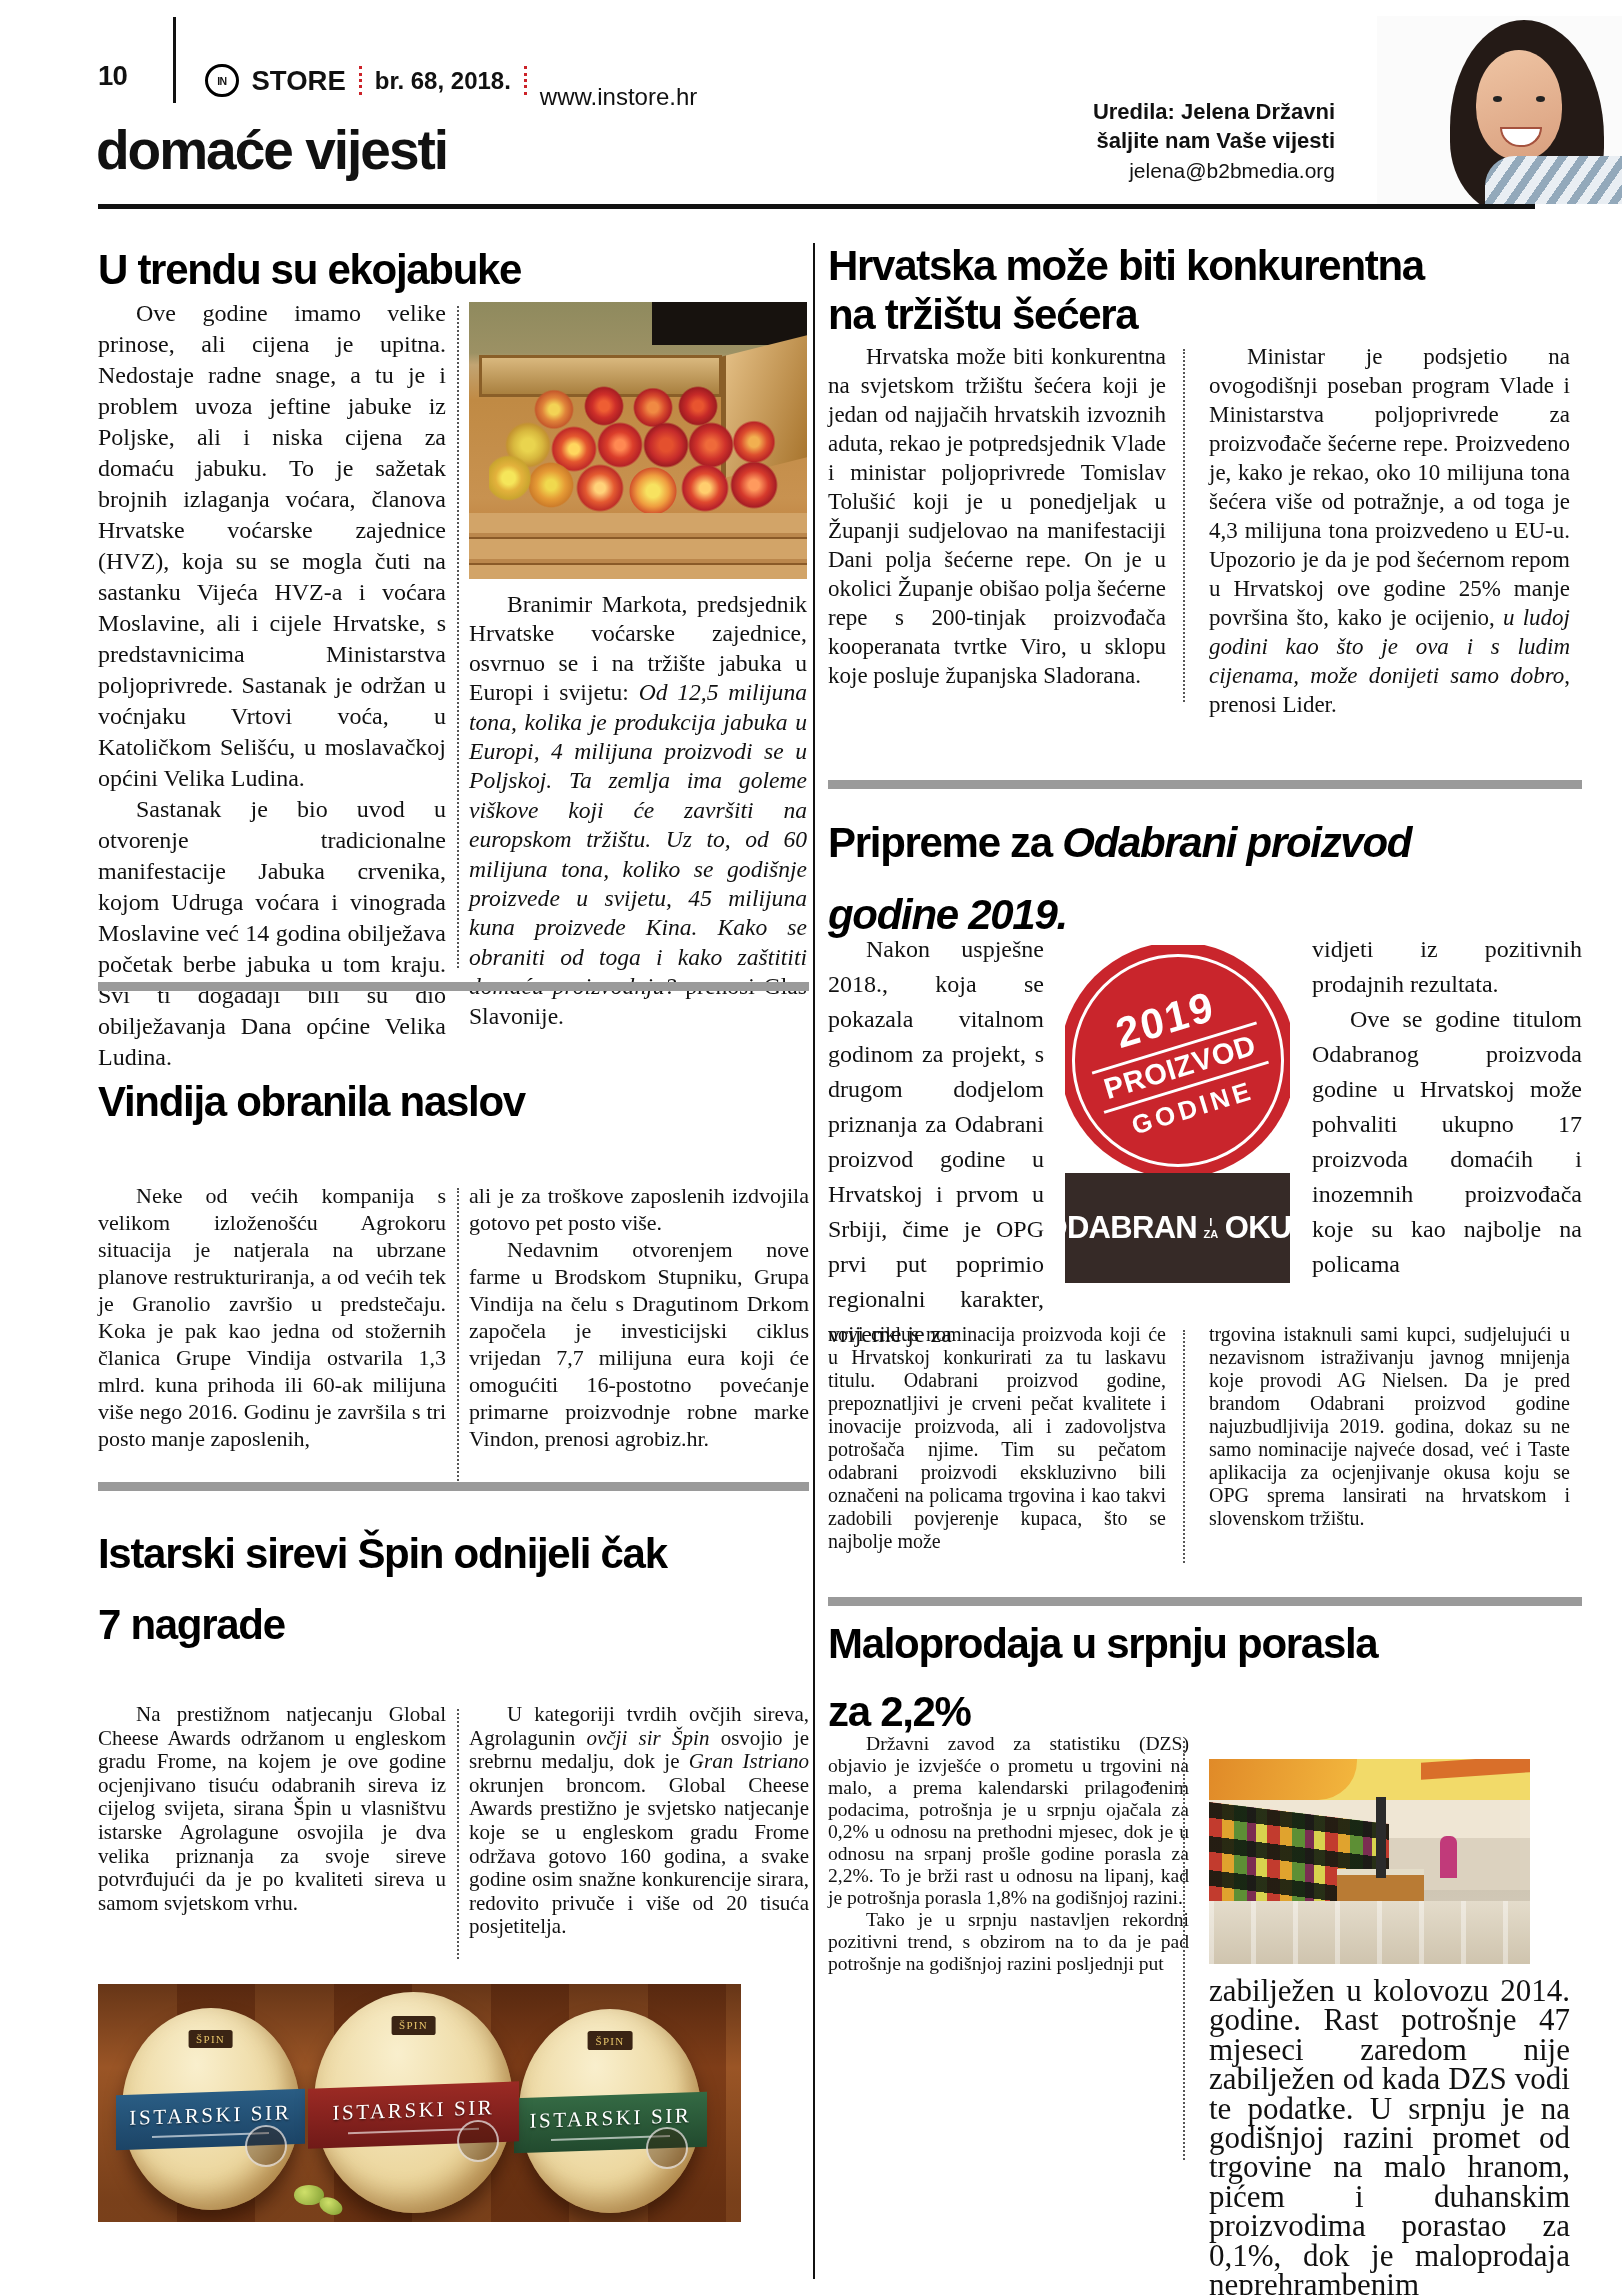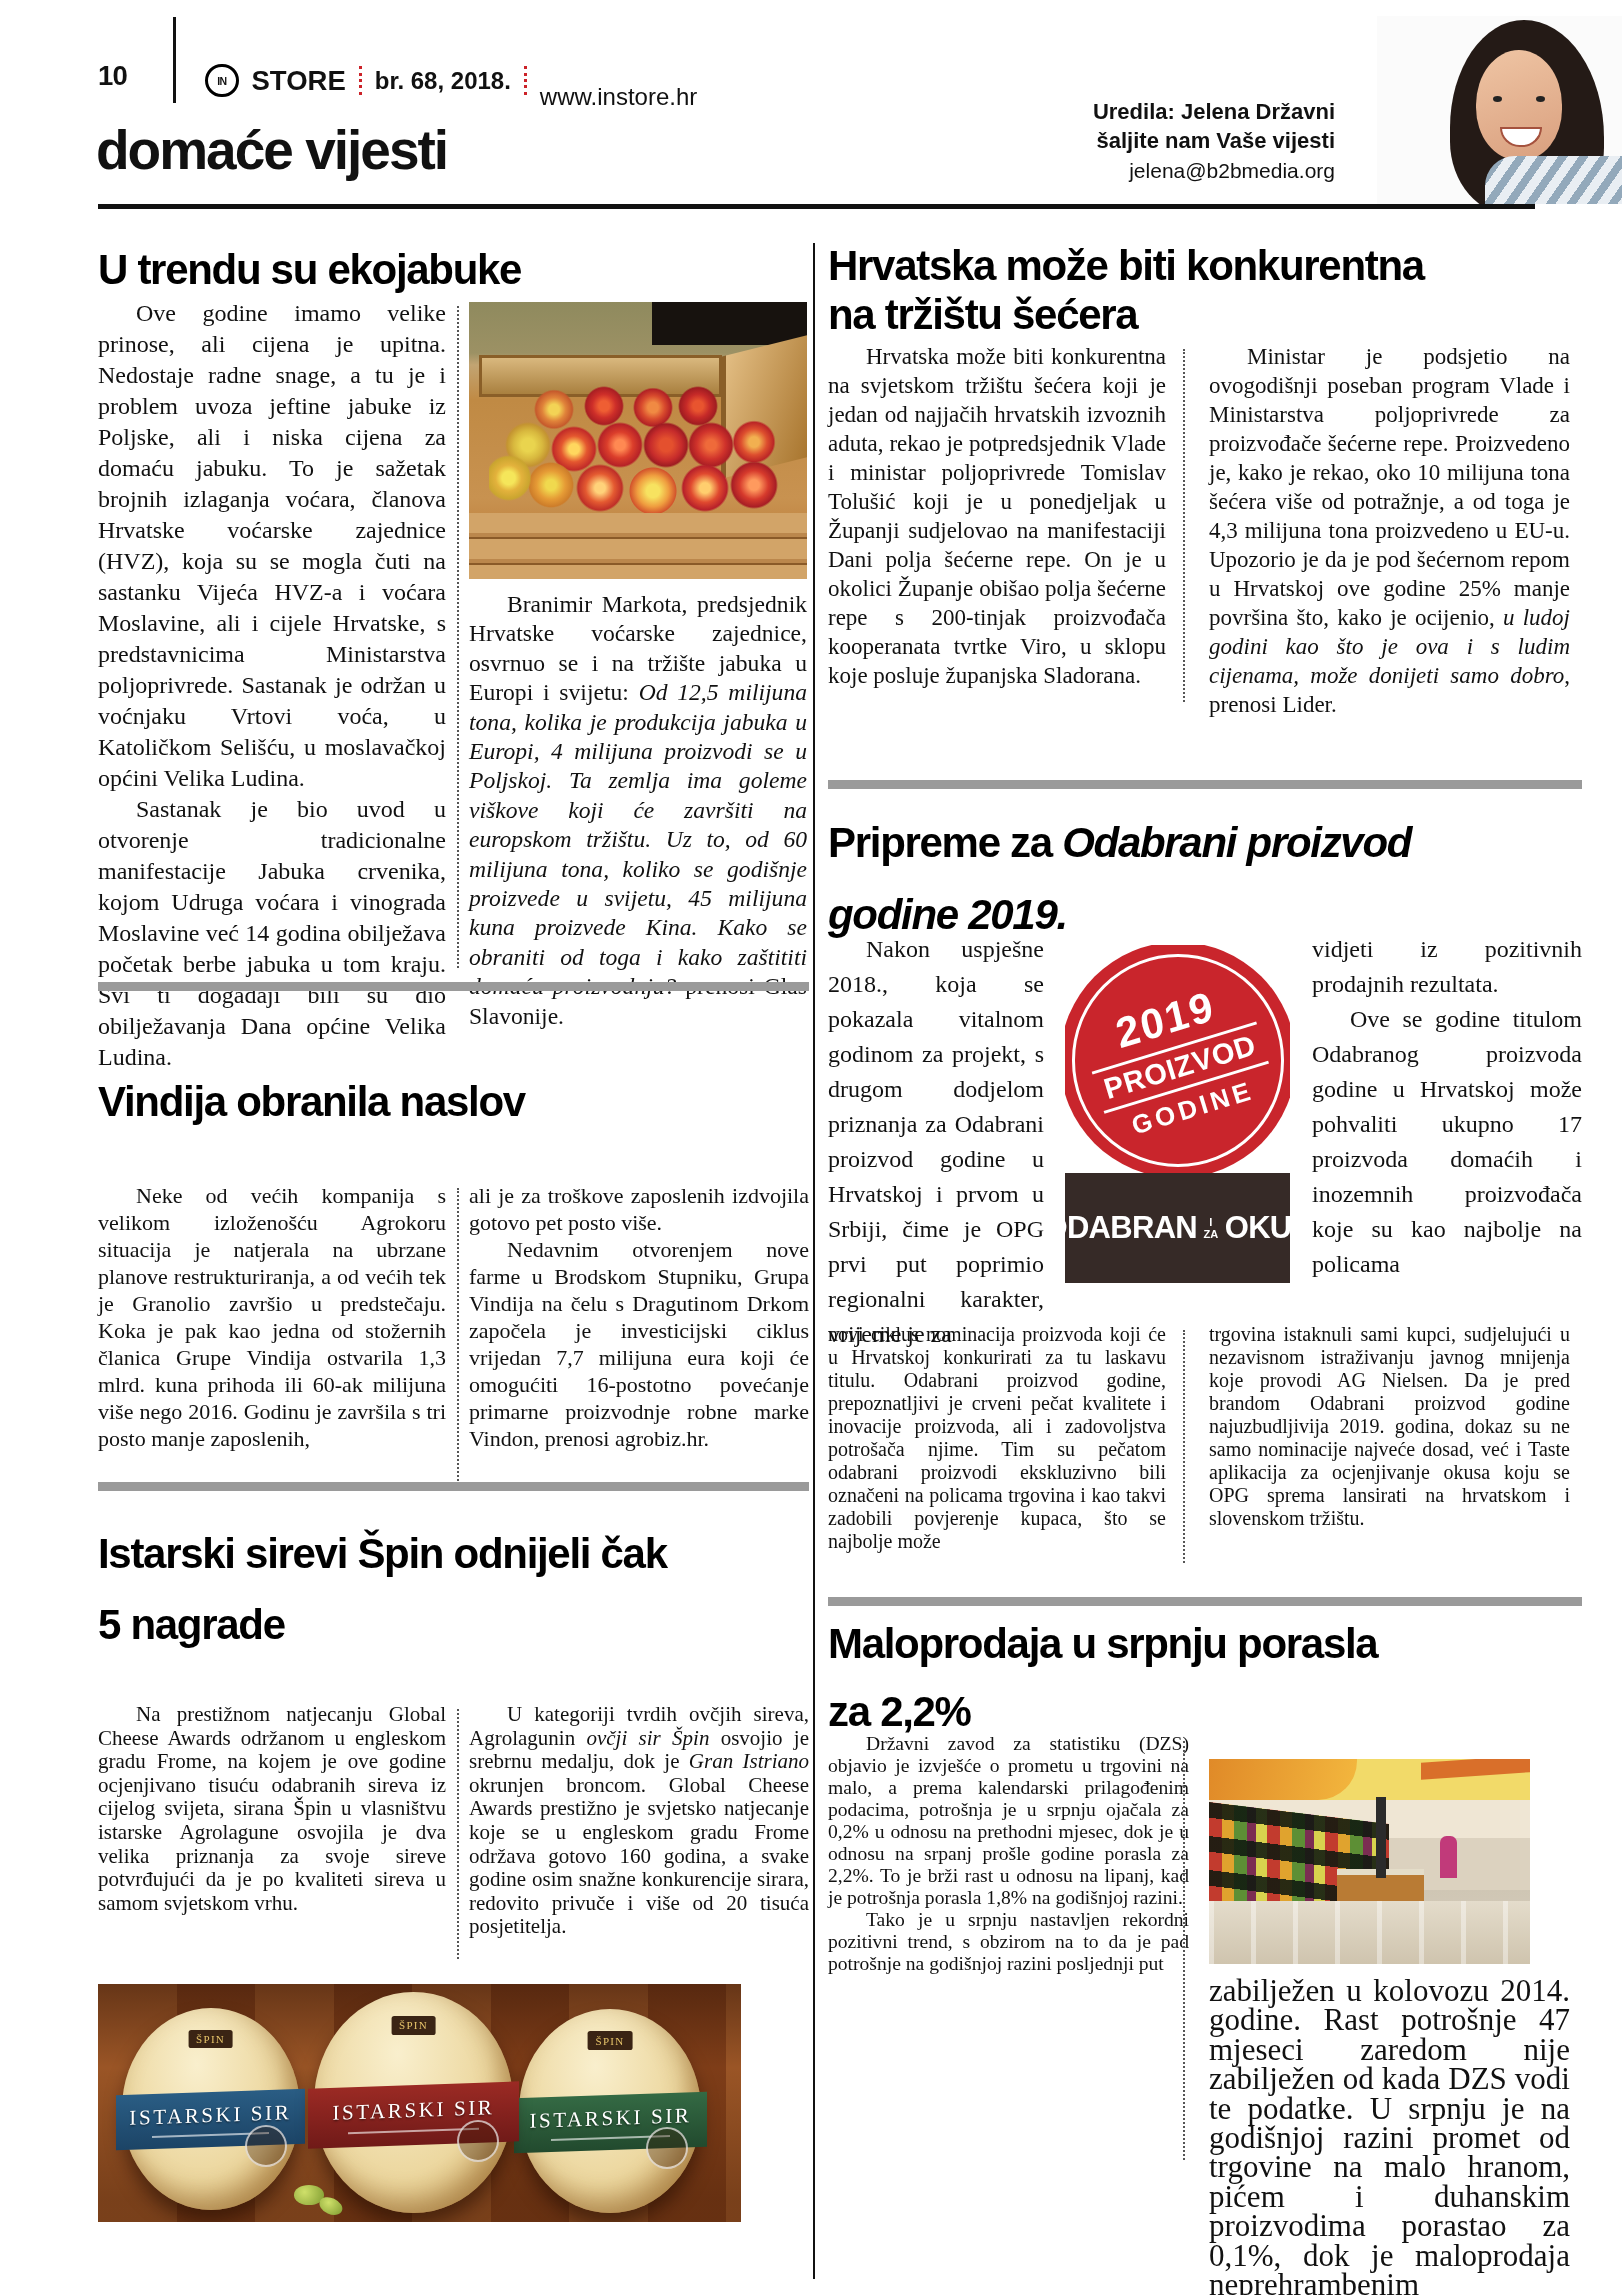--- a/index.html
+++ b/index.html
@@ -225,21 +225,21 @@
     <div class="col b-c" style="left:469px;top:1182px;width:340px;height:301px;">
       <p>ali je za troškove zaposlenih izdvojila gotovo pet posto više.</p>
       <p class="ind">Nedavnim otvorenjem nove farme u Brodskom Stupniku, Grupa Vindija na čelu s Dragutinom Drkom započela je investicijski ciklus vrijedan 7,7 milijuna eura koji će omogućiti 16-postotno povećanje primarne proizvodnje robne marke Vindon, prenosi agrobiz.hr.</p>
     </div>
   </article>
 
   <div class="gbar" style="left:98px;top:1482px;width:711px;"></div>
 
   <article>
     <div class="hl" style="left:98px;top:1533px;">Istarski sirevi Špin odnijeli čak</div>
-    <div class="hl" style="left:98px;top:1604px;">5 nagrade</div>
+    <div class="hl" style="left:98px;top:1604px;">7 nagrade</div>
     <div class="col c-c" style="left:98px;top:1703px;width:348px;height:262px;">
       <p class="ind">Na prestižnom natjecanju Global Cheese Awards održanom u engleskom gradu Frome, na kojem je ove godine ocjenjivano tisuću odabranih sireva iz cijelog svijeta, sirana Špin u vlasništvu istarske Agrolagune osvojila je dva velika priznanja za svoje sireve potvrđujući da je po kvaliteti sireva u samom svjetskom vrhu.</p>
     </div>
     <div class="vdot" style="left:457px;top:1709px;height:250px;"></div>
     <div class="col c-c" style="left:469px;top:1703px;width:340px;height:262px;">
       <p class="ind"><span>U kategoriji tvrdih ovčjih sireva, Agrolagunin </span><span class="run-i">ovčji sir Špin</span><span> osvojio je srebrnu medalju, dok je </span><span class="run-i">Gran Istriano</span><span> okrunjen broncom. Global Cheese Awards prestižno je svjetsko natjecanje koje se u engleskom gradu Frome održava gotovo 160 godina, a svake godine osim snažne konkurencije sirara, redovito privuče i više od 20 tisuća posjetitelja.</span></p>
     </div>
 
     <div class="photo-cheese">
       <div class="wheel w1">

